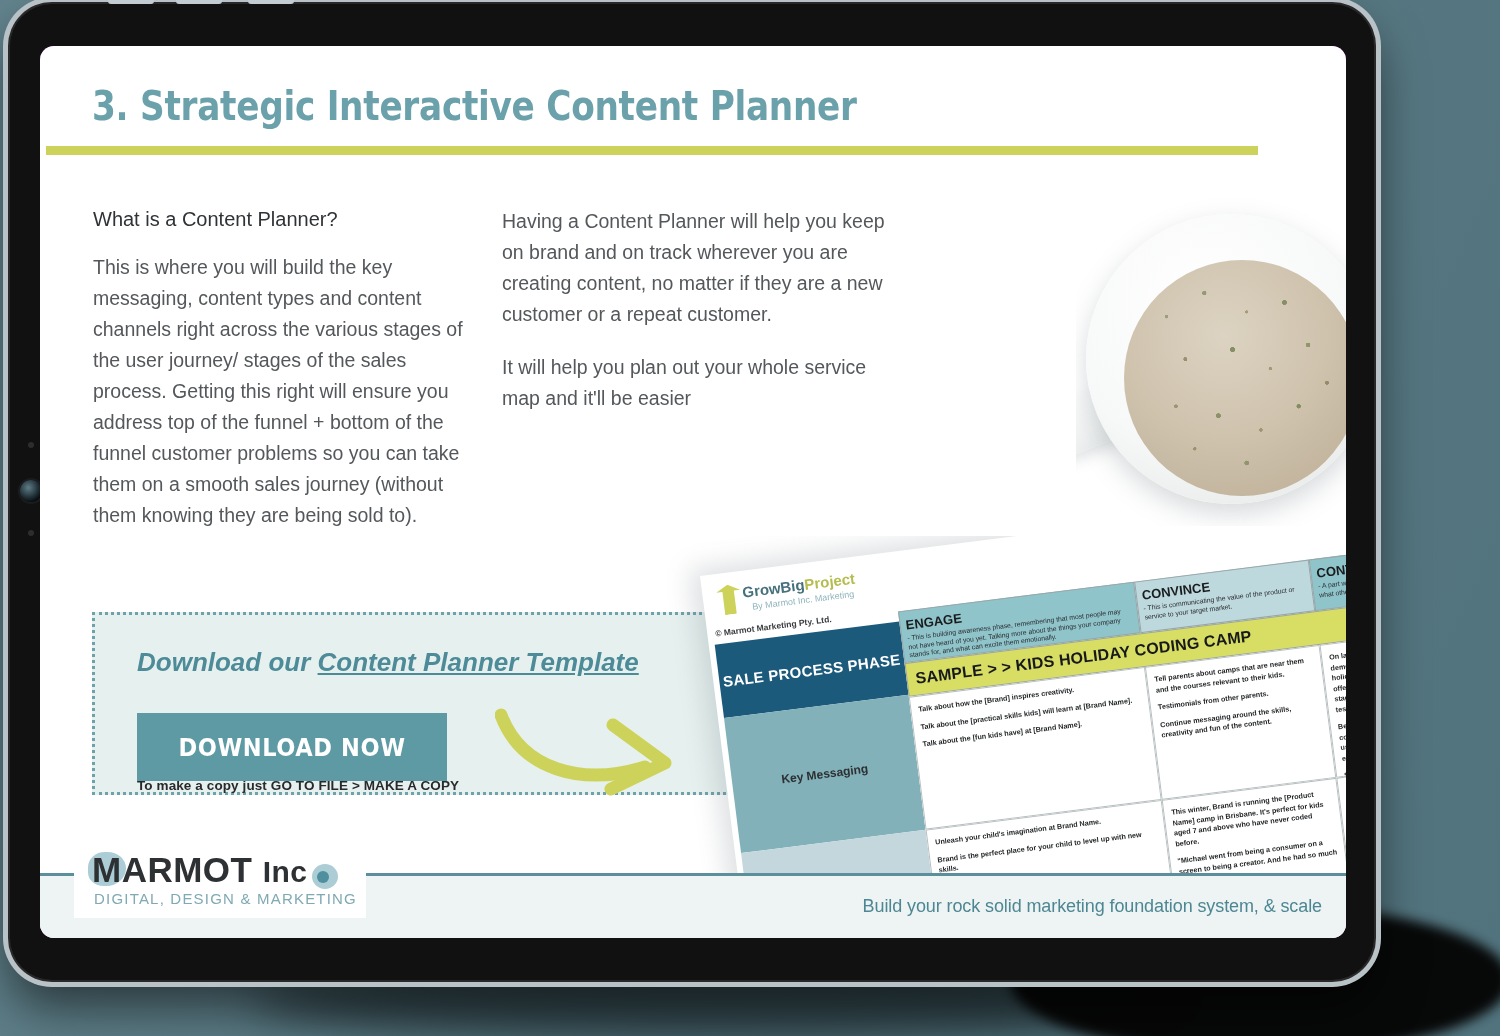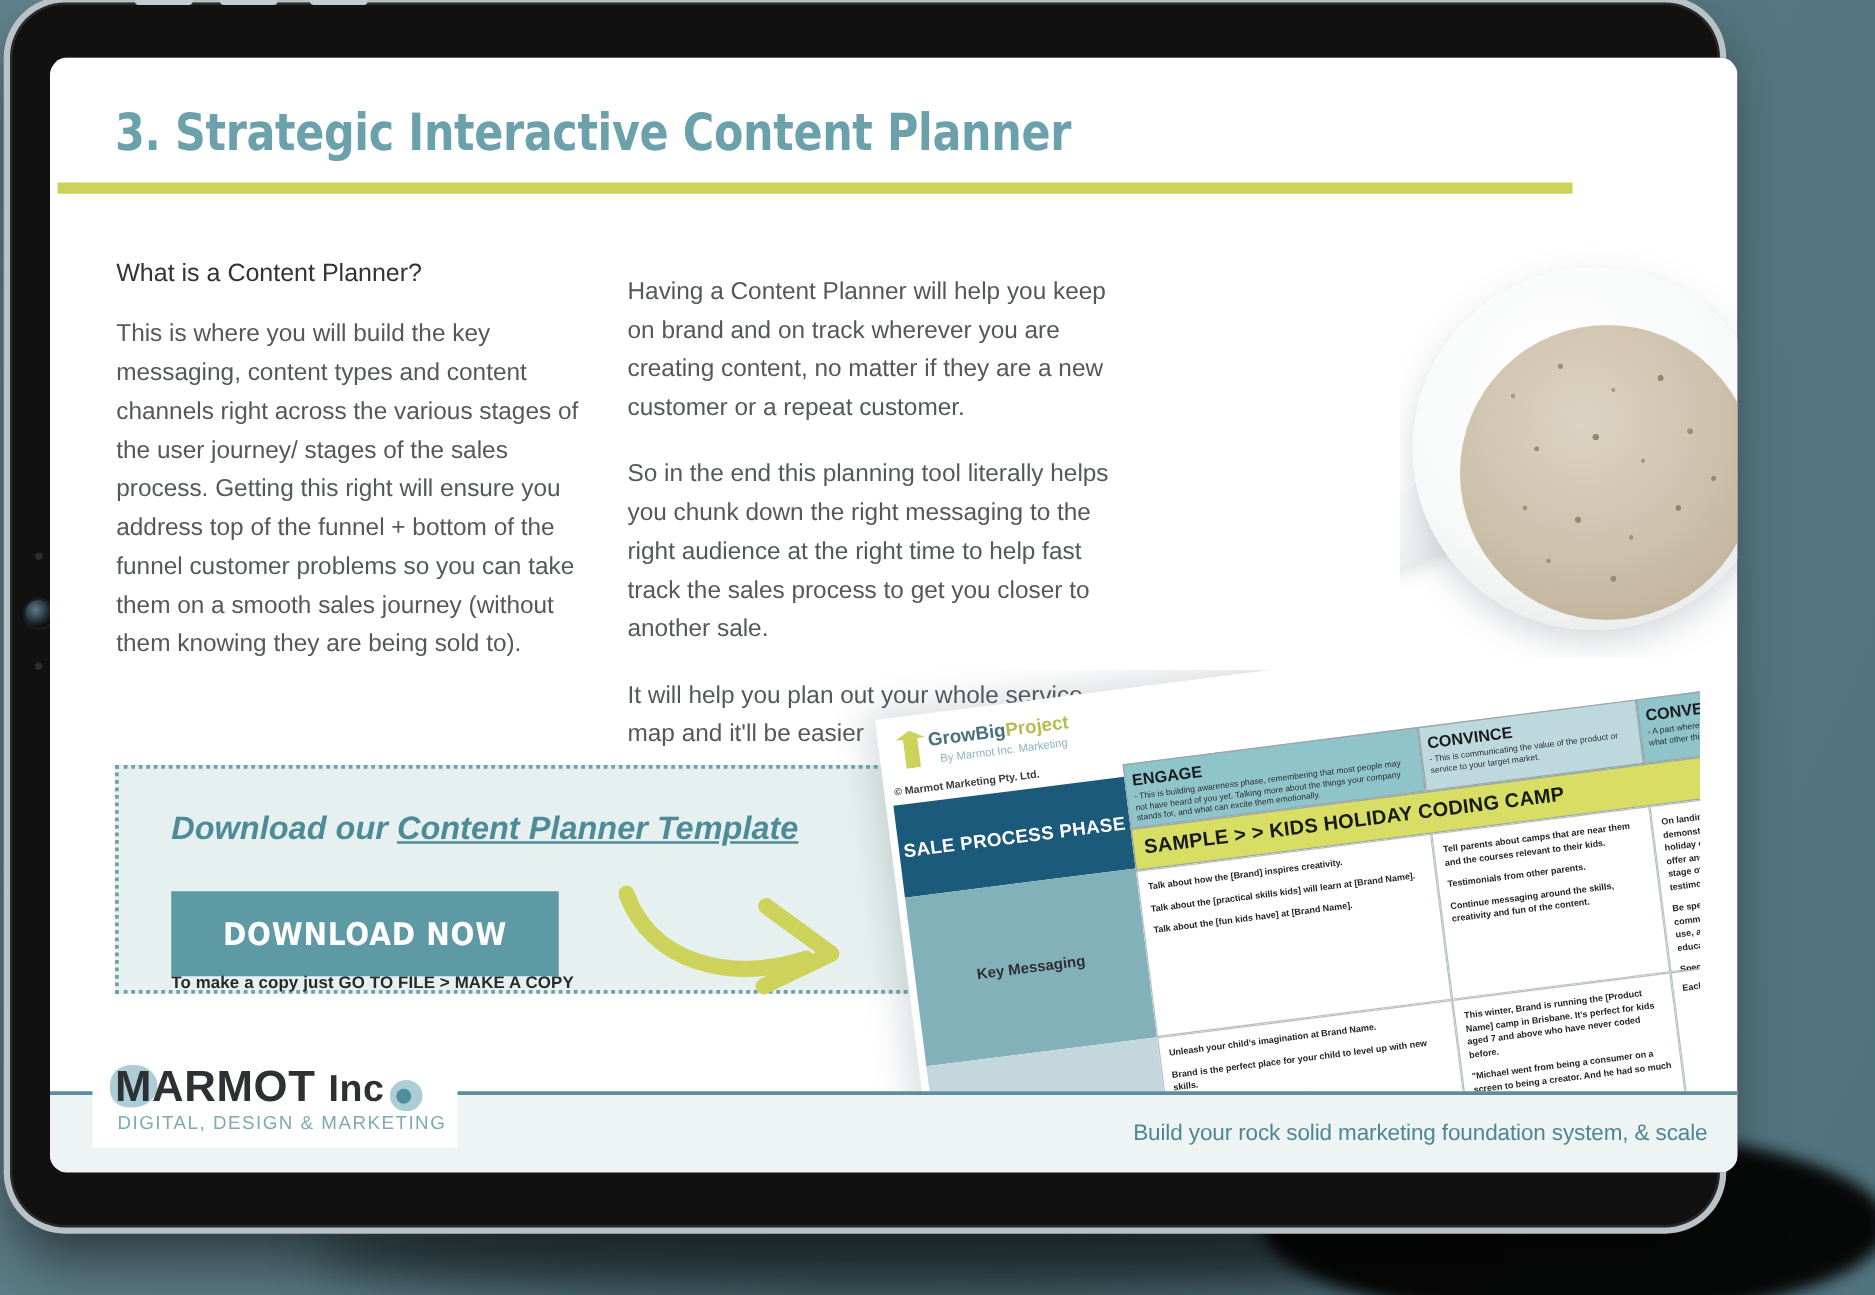--- a/index.html
+++ b/index.html
@@ -40,40 +40,40 @@
     background:radial-gradient(circle at 38% 35%,#5f7d86 0%,#22323a 48%,#0a0f12 72%,#000 100%);
     box-shadow:0 0 0 2px #1b1c1e;
   }
   .hole{position:absolute;left:20px;width:6px;height:6px;border-radius:50%;background:#2b2d2f;}
   .hole.h1{top:440px;}
   .hole.h2{top:528px;}
 
   
   .screen{
     position:absolute;left:32px;top:44px;width:1306px;height:892px;
-    background:#701a75;border-radius:14px;overflow:hidden;padding-left:44px;
+    background:#a21caf;border-radius:14px;overflow:hidden;
   }
 
   
   .slide{position:absolute;inset:0;background:#fff;}
 
   .page-title{
     position:absolute;left:52px;top:36px;
     font-size:41px;font-weight:bold;color:#6ba1ab;
     letter-spacing:-.3px;white-space:nowrap;
     font-family:"DejaVu Sans Condensed","Liberation Sans",sans-serif;
     transform:scaleX(.93);transform-origin:left center;
   }
   .title-rule{
     position:absolute;left:6px;top:100px;width:1212px;height:9px;background:#cdd35a;
   }
 
   
   .col{position:absolute;top:160px;color:#4b4f52;}
-  .col p{margin:12px 0 22px 0;font-size:19.5px;line-height:31px;color:#54585b;}
+  .col p{margin:0 0 22px 0;font-size:19.5px;line-height:31px;color:#54585b;}
   .col h3{
     margin:0 0 20px 0;font-size:20px;line-height:26px;font-weight:normal;color:#2f3336;
   }
   .col1{left:53px;width:382px;}
   .col2{left:462px;width:390px;}
   .col3{left:872px;width:286px;}
 
   
   .cup-wrap{position:absolute;right:0;top:150px;width:270px;height:330px;overflow:hidden;}
   .cup-saucer{
@@ -258,21 +258,20 @@
       <div class="page-title">3. Strategic Interactive Content Planner</div>
       <div class="title-rule"></div>
 
       <div class="col col1">
         <h3>What is a Content Planner?</h3>
         <p>This is where you will build the key messaging, content types and content channels right across the various stages of the user journey/ stages of the sales process. Getting this right will ensure you address top of the funnel + bottom of the funnel customer problems so you can take them on a smooth sales journey (without them knowing they are being sold to).</p>
       </div>
 
       <div class="col col2">
         <p>Having a Content Planner will help you keep on brand and on track wherever you are creating content, no matter if they are a new customer or a repeat customer.</p>
-        <p>So in the end this planning tool literally helps you chunk down the right messaging to the right audience at the right time to help fast track the sales process to get you closer to another sale.</p>
         <p>It will help you plan out your whole service map and it'll be easier</p>
       </div>
 
 
       <div class="cta">
         <div class="cta-head">
           <span>Download our </span><span class="u">Content Planner Template</span>
         </div>
         <button class="dl-btn">DOWNLOAD NOW</button>
         <div class="cta-note">To make a copy just GO TO FILE &gt; MAKE A COPY</div>

